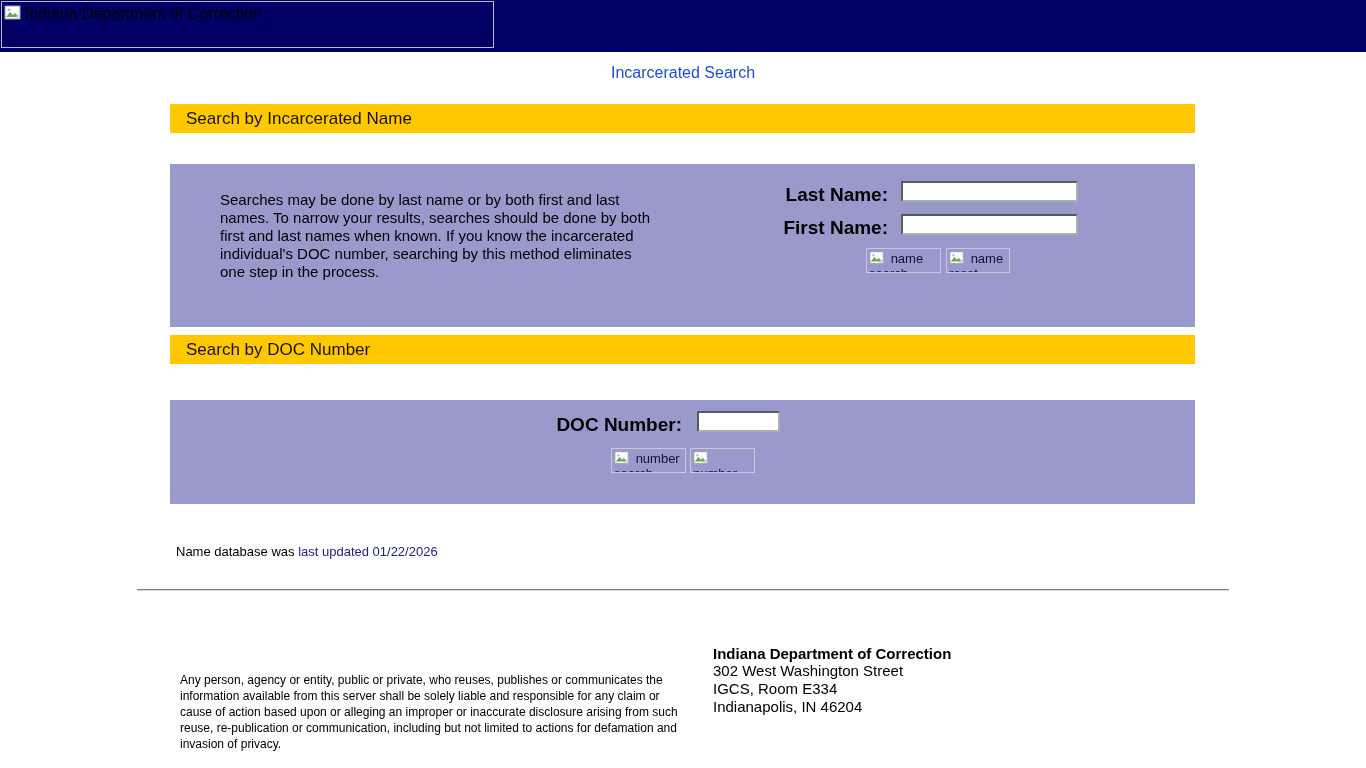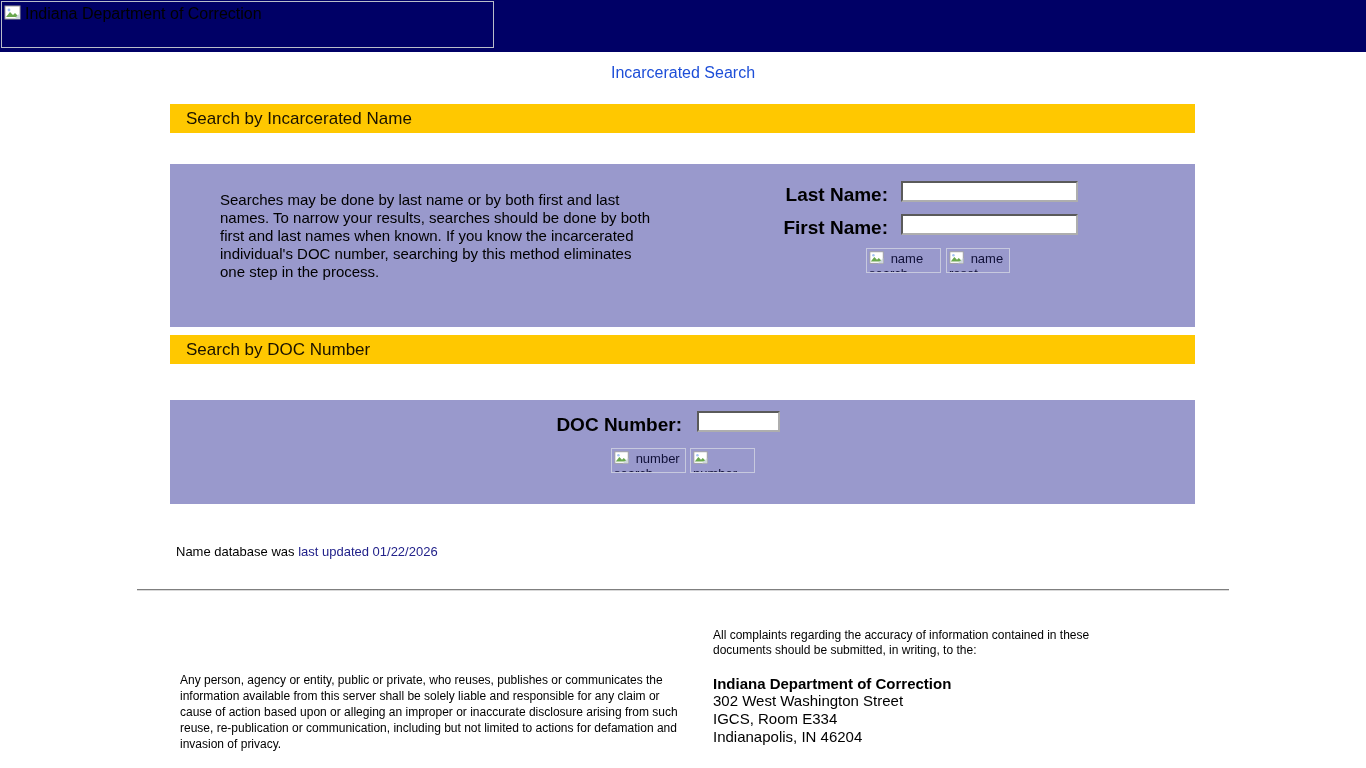--- a/index.html
+++ b/index.html
@@ -144,20 +144,19 @@
     </button>
   </div>
 
   <div class="updated"><span>Name database was </span><span class="updated-link">last updated 01/22/2026</span></div>
 
   <div class="rule"></div>
 
   <div class="foot-left">Any person, agency or entity, public or private, who reuses, publishes or communicates the information available from this server shall be solely liable and responsible for any claim or cause of action based upon or alleging an improper or inaccurate disclosure arising from such reuse, re-publication or communication, including but not limited to actions for defamation and invasion of privacy.</div>
 
   <div class="foot-right">
-    <div class="complaints">All complaints regarding the accuracy of information contained in these documents should be submitted, in writing, to the:</div>
     <div class="org-name">Indiana Department of Correction</div>
     <div class="addr">302 West Washington Street</div>
     <div class="addr">IGCS, Room E334</div>
     <div class="addr">Indianapolis, IN 46204</div>
   </div>
 
 </div>
 
 </body></html>

